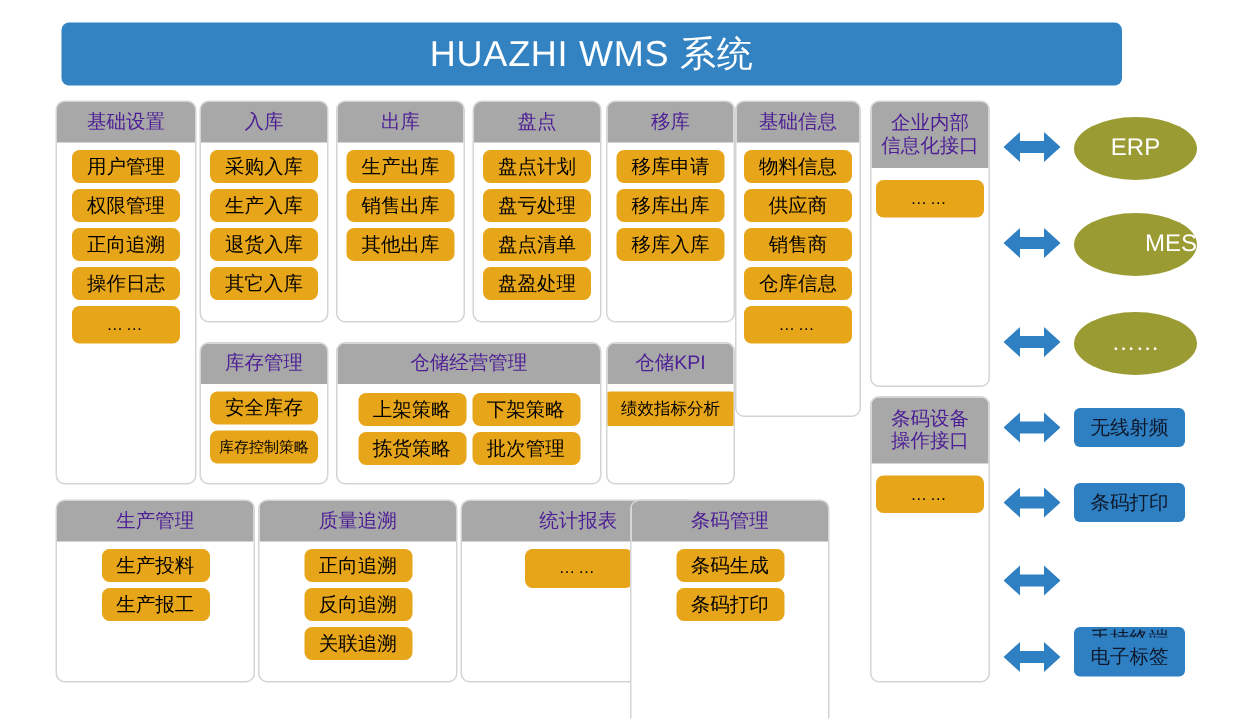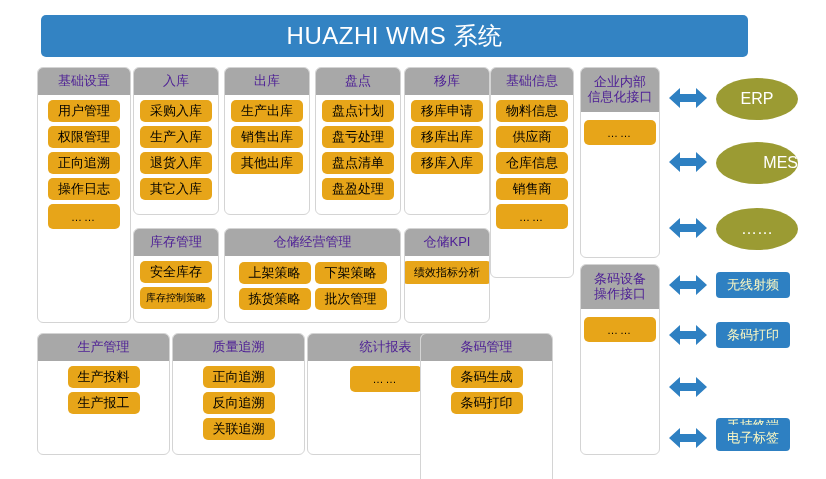--- a/index.html
+++ b/index.html
@@ -65,21 +65,21 @@
 
   
   .ellipse{
     position:absolute;background:#9b9b33;border-radius:50%;
     color:#ffffff;font-size:16px;
     display:flex;align-items:center;justify-content:center;
   }
   
   .bluebadge{
     position:absolute;background:#2e80c2;border-radius:4px;
-    color:#fef9c3;font-size:13px;
+    color:#0f172a;font-size:13px;
     display:flex;align-items:center;justify-content:center;
   }
 </style>
 </head>
 <body>
 
 <div id="root">
 
   <div class="title-bar">
     <span>HUAZHI WMS 系统</span>
@@ -144,22 +144,22 @@
     </div>
   </div>
 
   <div class="panel" style="left:490px;top:67px;width:84px;height:211px;">
     <div class="panel-head">
       <span>基础信息</span>
     </div>
     <div class="panel-body">
       <div class="btn w1">物料信息</div>
       <div class="btn w1">供应商</div>
+      <div class="btn w1">销售商</div>
       <div class="btn w1">仓库信息</div>
-      <div class="btn w1">销售商</div>
       <div class="btn w1 dots dots-wide">……</div>
     </div>
   </div>
 
   <div class="panel" style="left:224px;top:228px;width:177px;height:95px;">
     <div class="panel-head">
       <span>仓储经营管理</span>
     </div>
     <div class="panel-body grid2">
       <div class="btn w1">上架策略</div>

